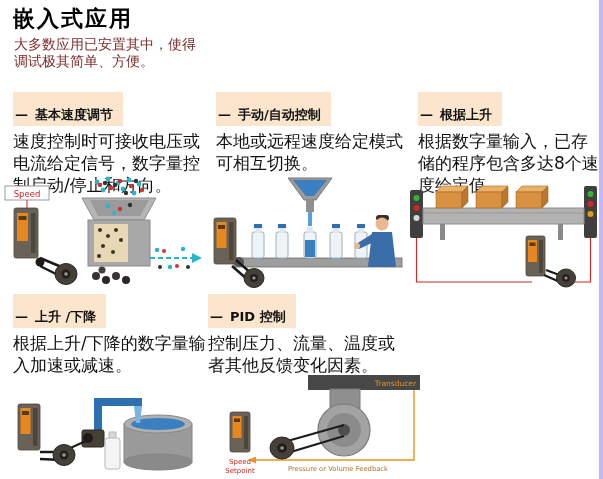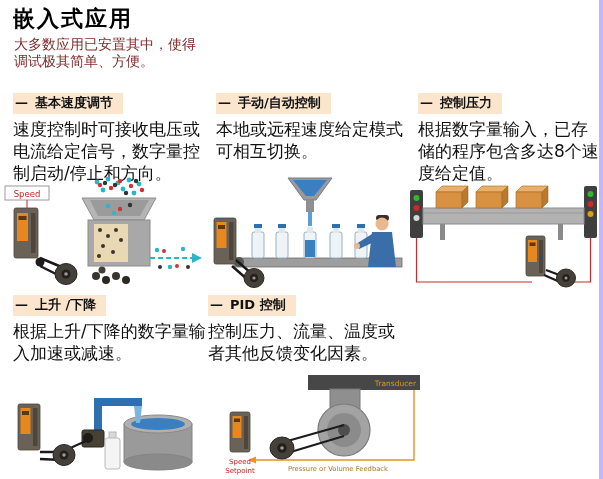--- a/index.html
+++ b/index.html
@@ -19,21 +19,21 @@
   }
   .section { position:absolute; width:194px; }
   .s1 { left:13px;  top:92px;  }
   .s2 { left:216px; top:92px;  }
   .s3 { left:418px; top:92px; width:182px; }
   .s4 { left:13px;  top:294px; }
   .s5 { left:208px; top:294px; }
   .heading {
     display:inline-block; background:#fbe6cd; color:#111;
     font-size:13px; font-weight:bold; white-space:nowrap;
-    padding:1px 10px 2px 2px;
+    padding:14px 10px 2px 2px;
   }
   .heading .marker { margin-right:7px; }
   .body {
     margin-top:4px; font-size:17px; line-height:22px; color:#111;
   }
   .illus { position:absolute; }
   .i1 { left:2px;   top:174px; }
   .i2 { left:206px; top:174px; }
   .i3 { left:408px; top:174px; }
   .i4 { left:2px;   top:376px; }
@@ -61,21 +61,21 @@
 
   <div class="section s2">
     <div class="heading">
       <span class="marker">—</span><span>手动/自动控制</span>
     </div>
     <p class="body">本地或远程速度给定模式可相互切换。</p>
   </div>
 
   <div class="section s3">
     <div class="heading">
-      <span class="marker">—</span><span>控制压力</span>
+      <span class="marker">—</span><span>根据上升</span>
     </div>
     <p class="body">根据数字量输入，已存储的程序包含多达8个速度给定值。</p>
   </div>
 
   <div class="section s4">
     <div class="heading">
       <span class="marker">—</span><span>上升 /下降</span>
     </div>
     <p class="body">根据上升/下降的数字量输入加速或减速。</p>
   </div>

